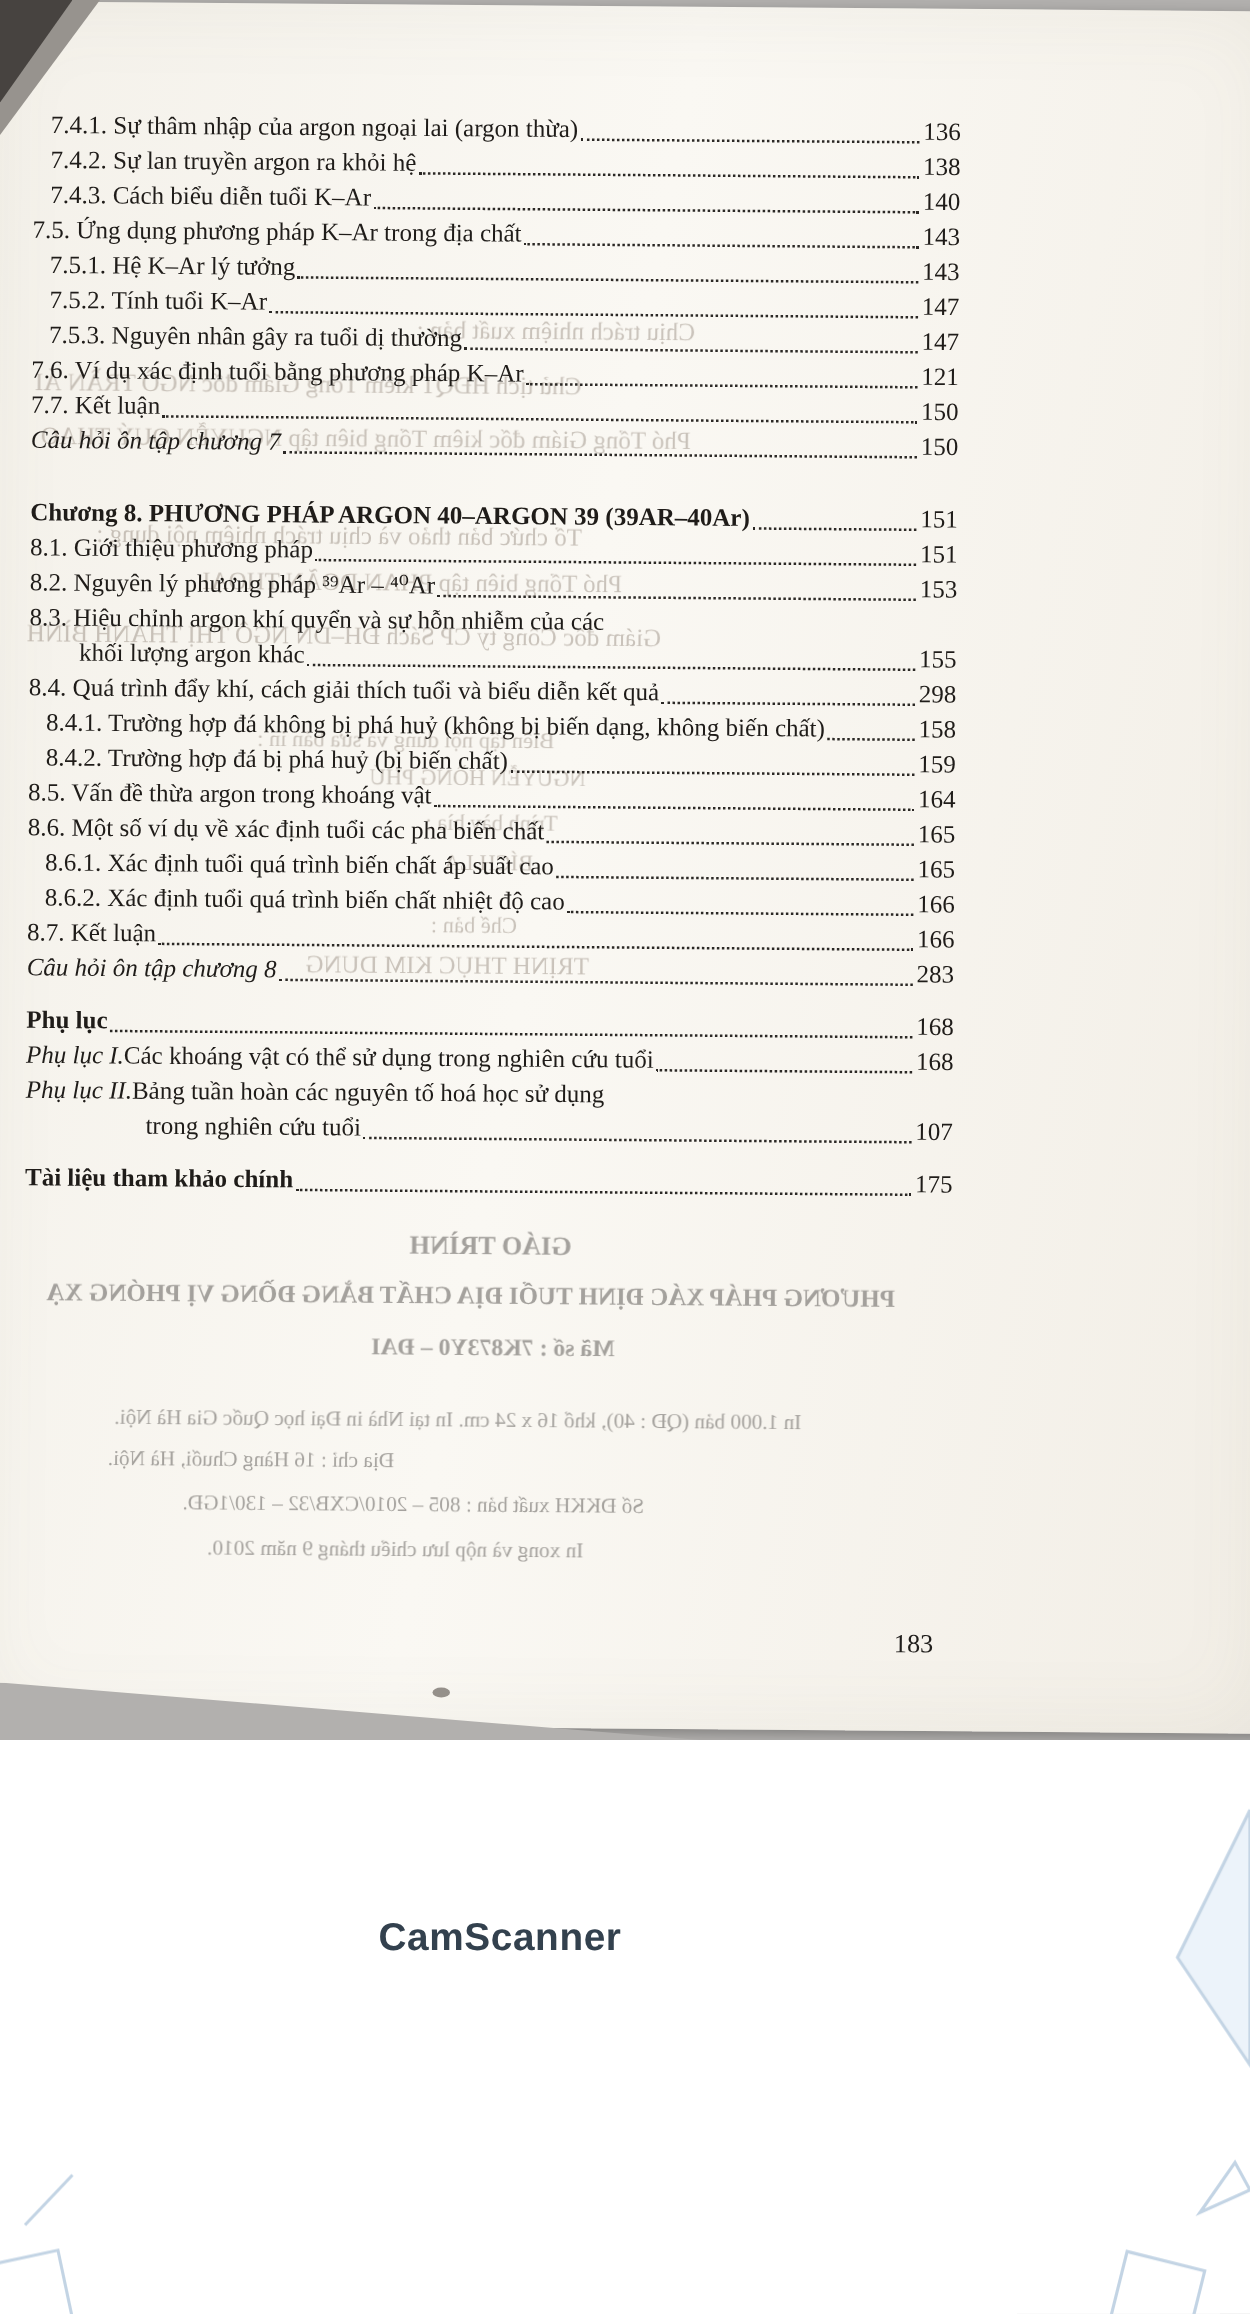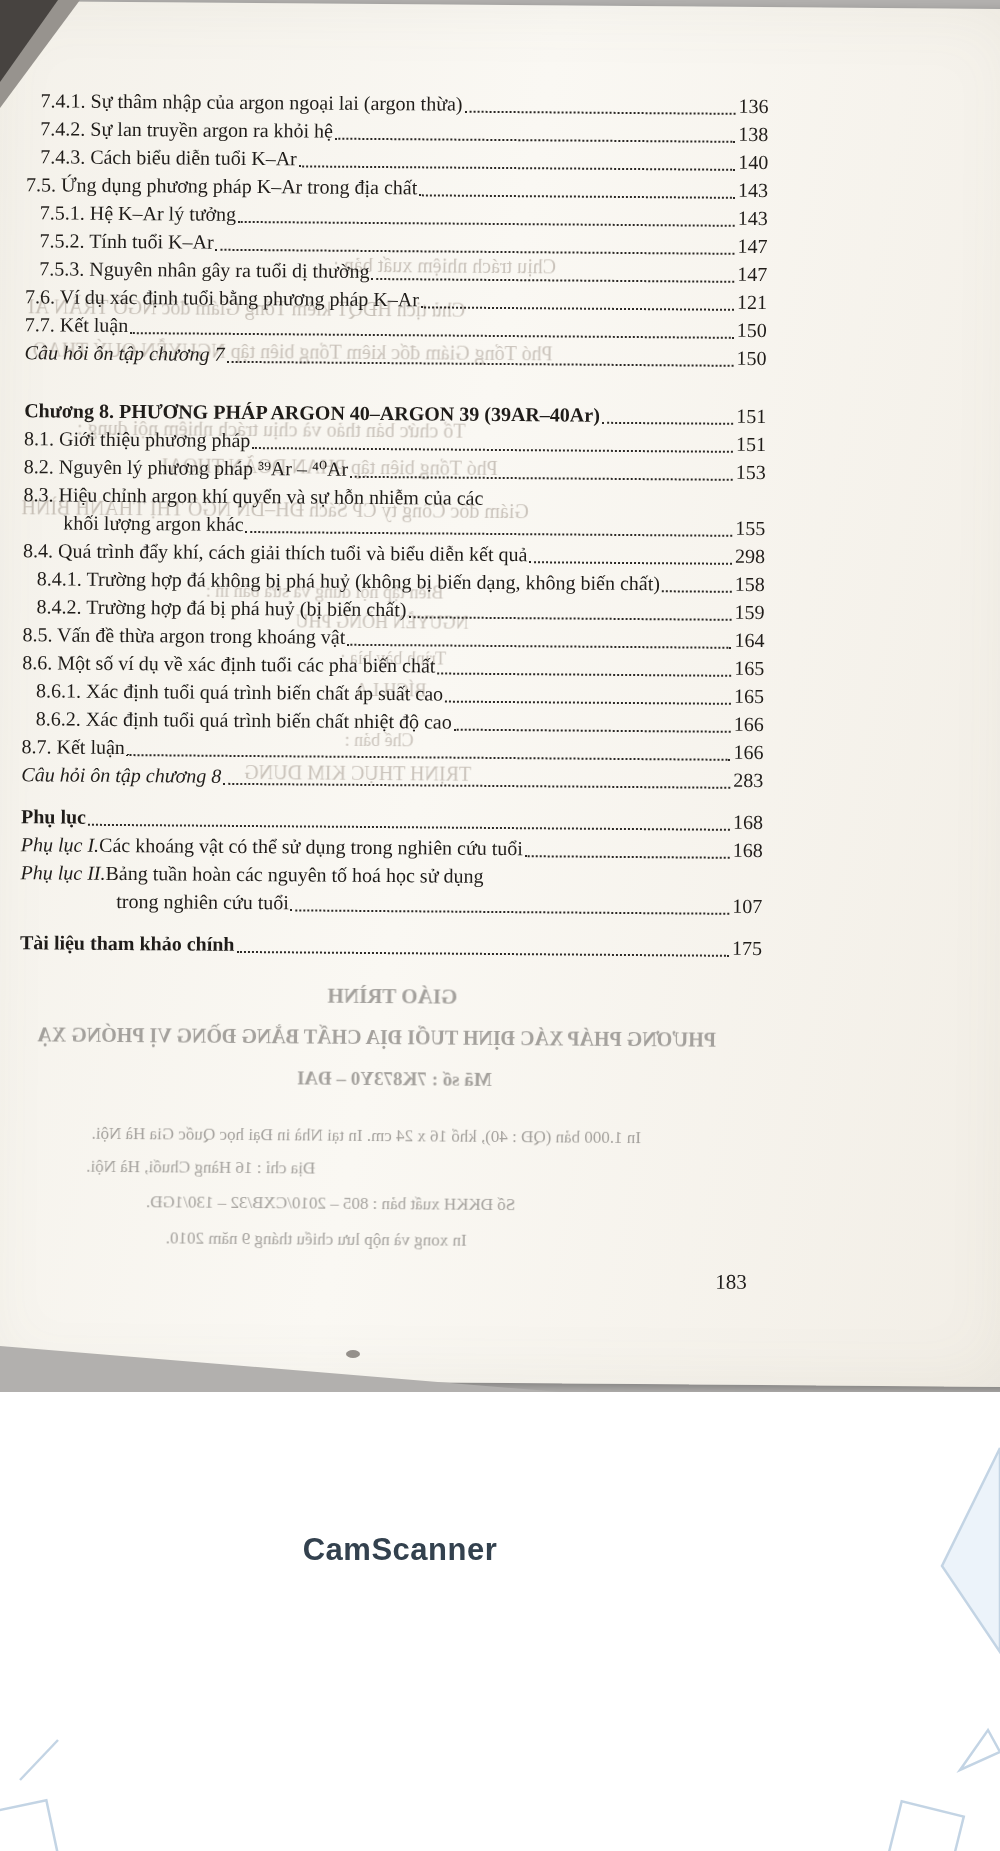--- a/index.html
+++ b/index.html
@@ -47,21 +47,21 @@
   #bp10{left:361px;top:726px;font-size:18px}
   #bp11{left:261px;top:758px}
   #bc0{left:346px;top:980px;font-size:21px;font-weight:bold}
   #bc1{left:56px;top:1022px;font-size:20px;font-weight:bold}
   #bc2{left:316px;top:1064px;font-size:19px;font-weight:bold}
   #bc3{left:111px;top:1122px}
   #bc4{left:106px;top:1155px}
   #bc5{left:166px;top:1190px}
   #bc6{left:186px;top:1226px}
   
-  .pagenum{position:absolute;left:736px;top:1263px;font-size:21px;color:#201e1c;z-index:3;}
+  .pagenum{position:absolute;left:736px;top:1296px;font-size:21px;color:#201e1c;z-index:3;}
   
   .footer{position:absolute;left:0;top:1392px;width:976px;height:459px;background:#ffffff;margin-top:48px;}
   .brand{position:absolute;left:0;top:92px;width:800px;text-align:center;
          font-family:"Liberation Sans","DejaVu Sans",sans-serif;font-weight:bold;
          font-size:31px;color:#33414e;letter-spacing:.5px;}
   .doodles{position:absolute;left:0;top:0;}
 </style>
 </head>
 <body>
 

